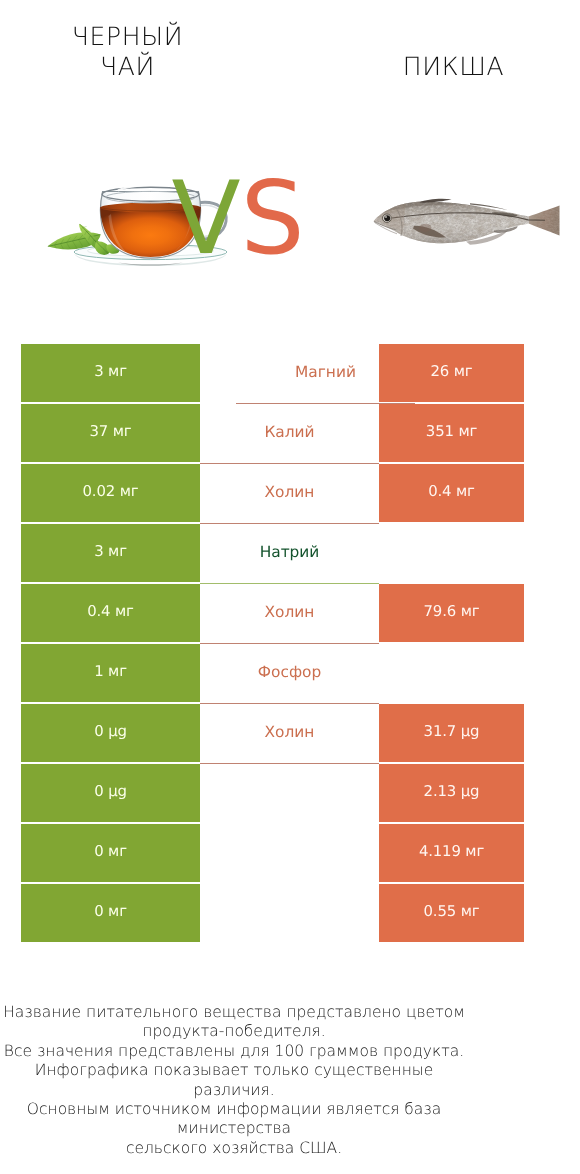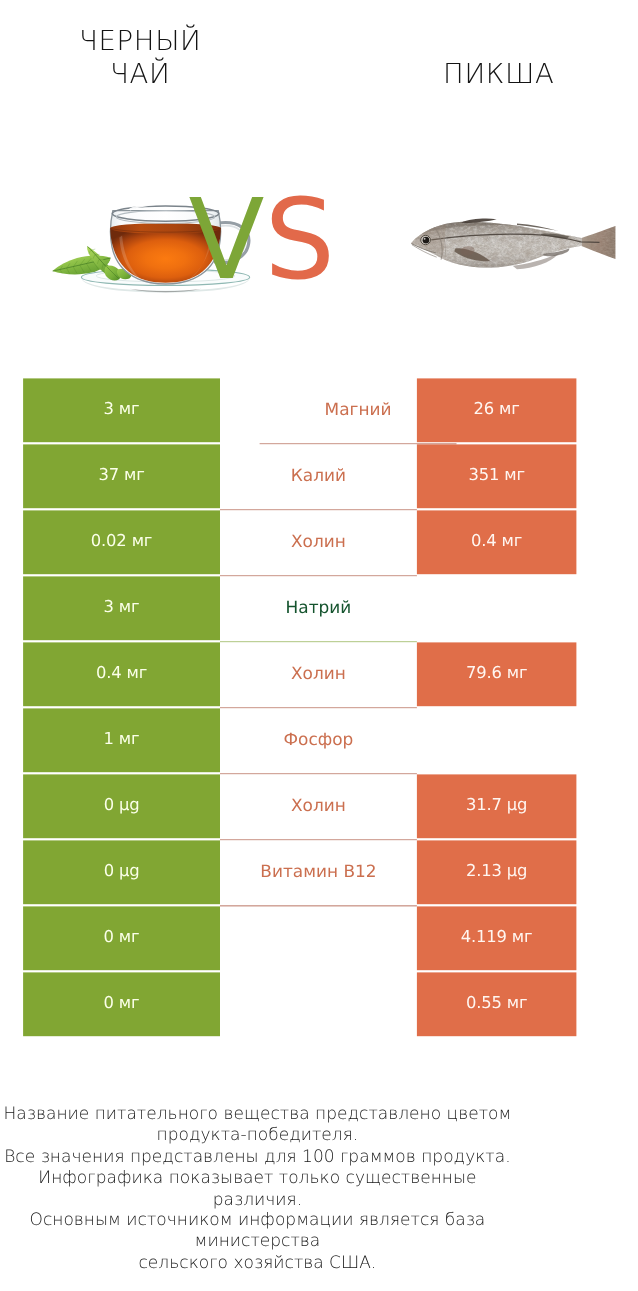--- a/index.html
+++ b/index.html
@@ -276,23 +276,20 @@
           <span class="lbl">Холин</span>
         </div>
         <div class="cell c-right orange">
           <span class="val">31.7 µg</span>
         </div>
       </div>
       <div class="row">
         <div class="cell c-left green">
           <span class="val">0 µg</span>
         </div>
-        <div class="cell c-mid white ">
-          <span class="lbl">Витамин B12</span>
-        </div>
         <div class="cell c-right orange">
           <span class="val">2.13 µg</span>
         </div>
       </div>
       <div class="row">
         <div class="cell c-left green">
           <span class="val">0 мг</span>
         </div>
         <div class="cell c-right orange">
           <span class="val">4.119 мг</span>

